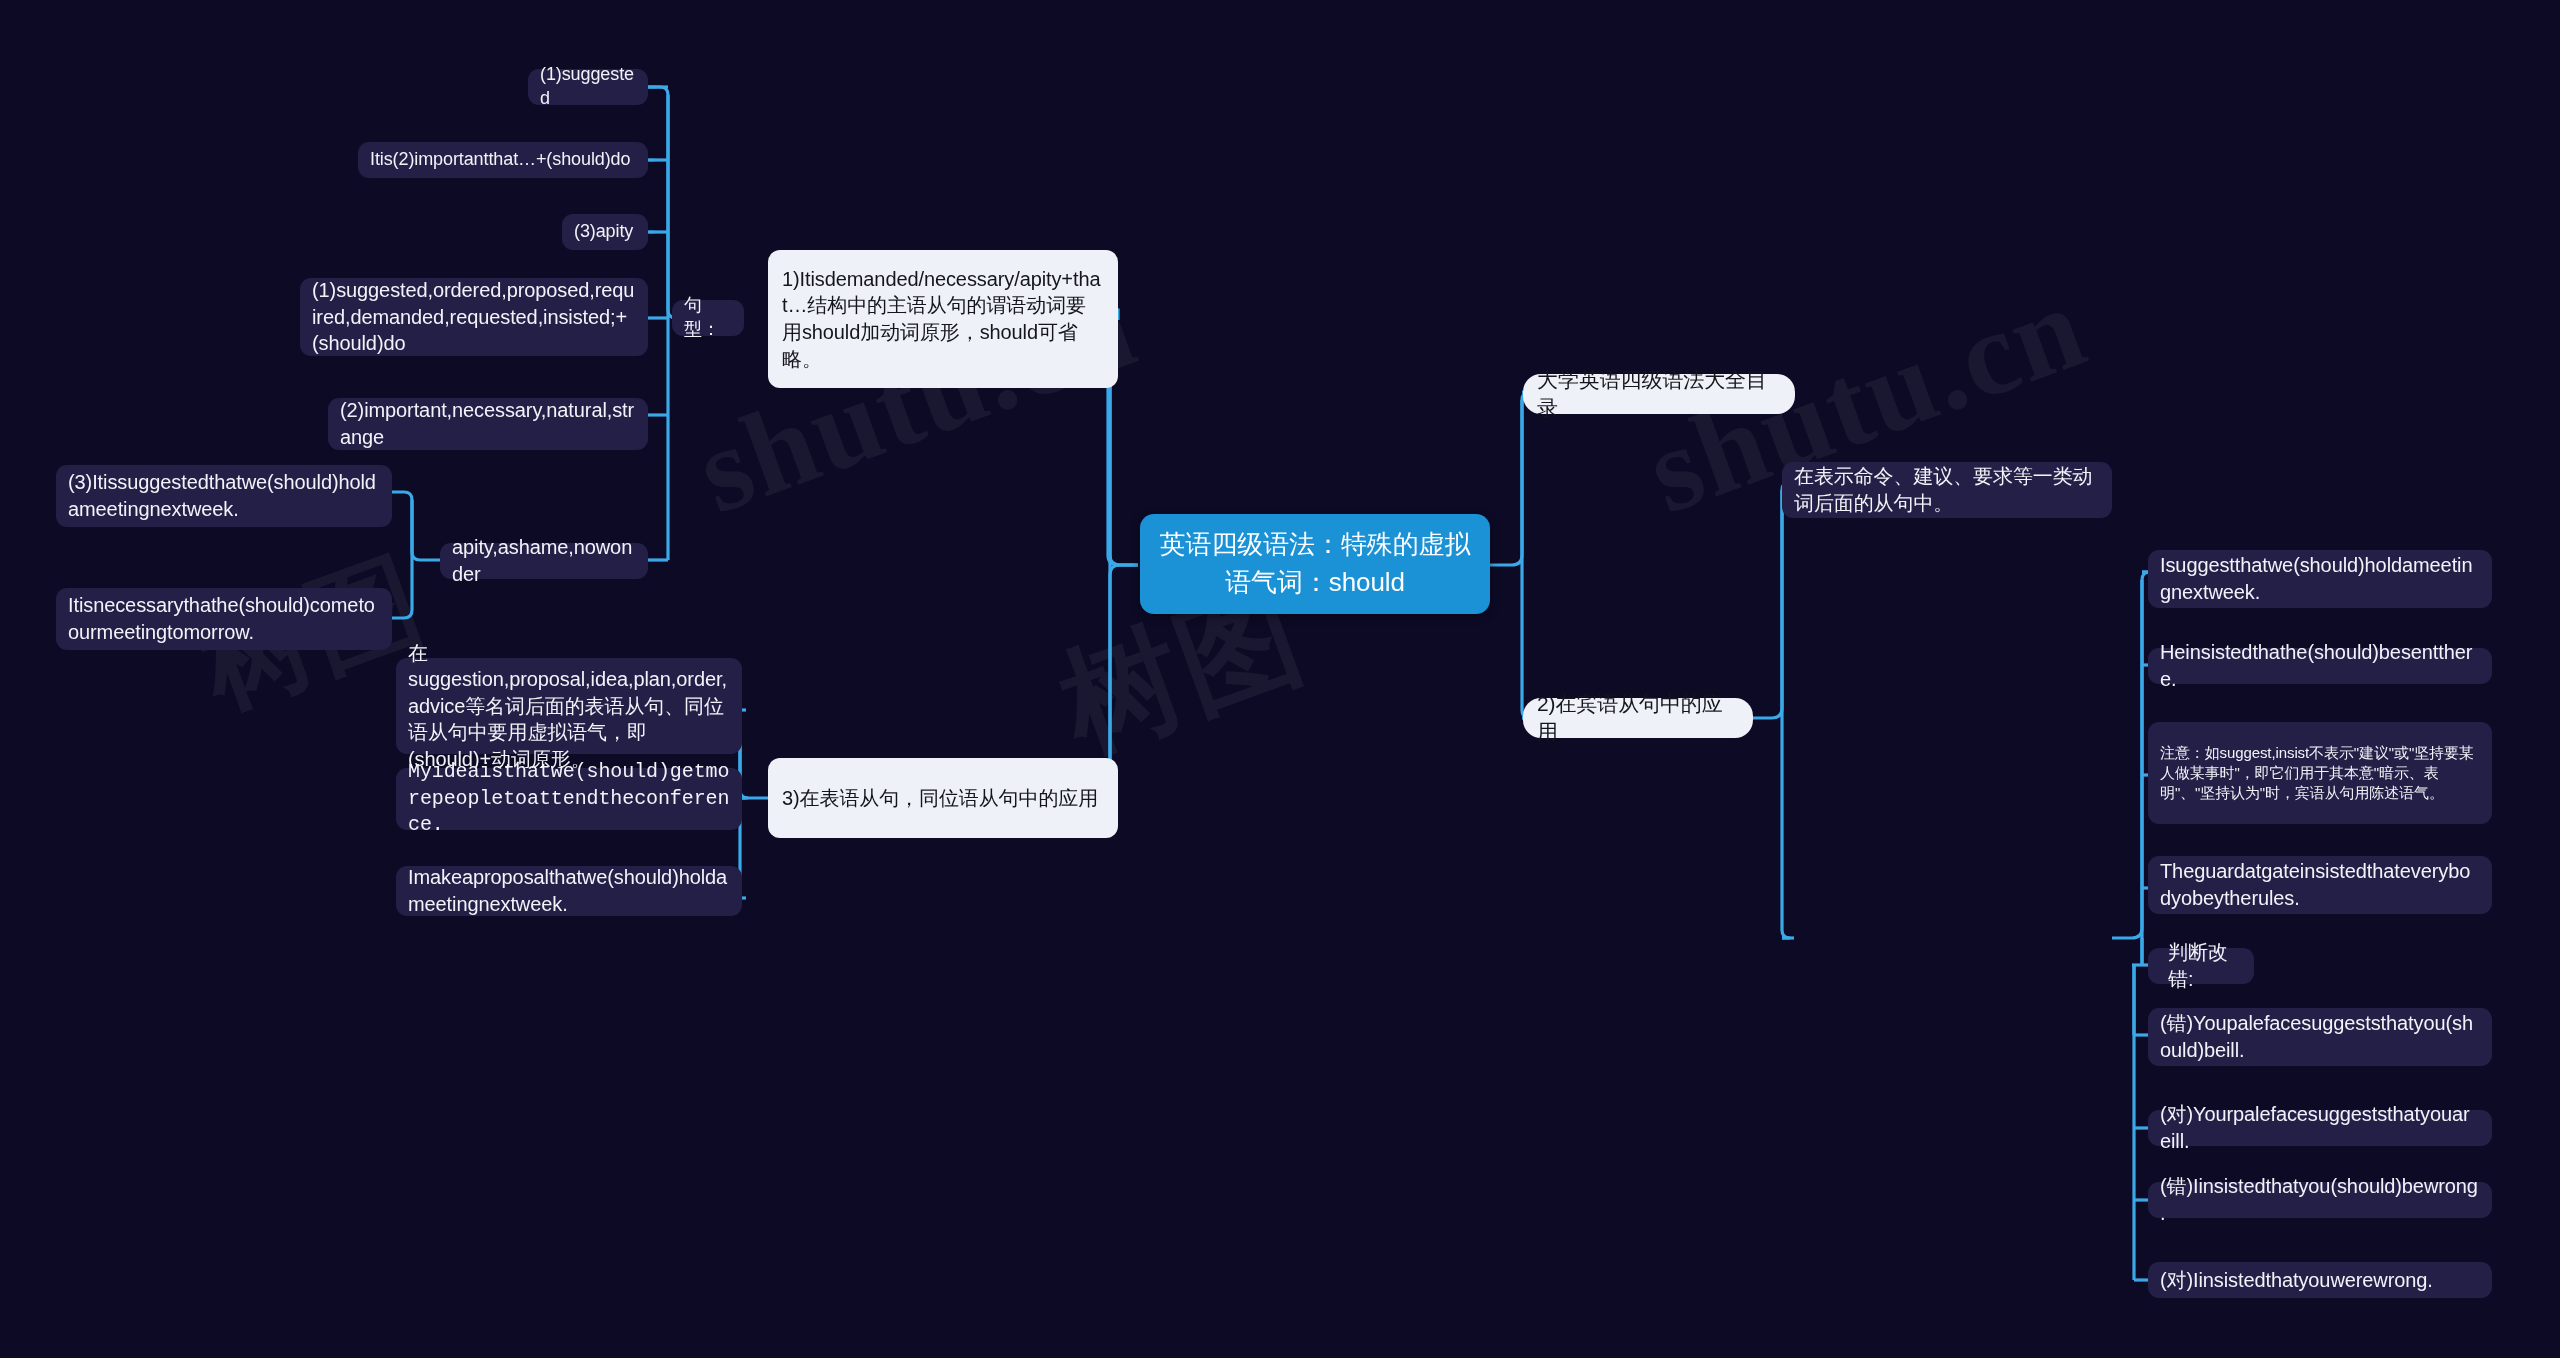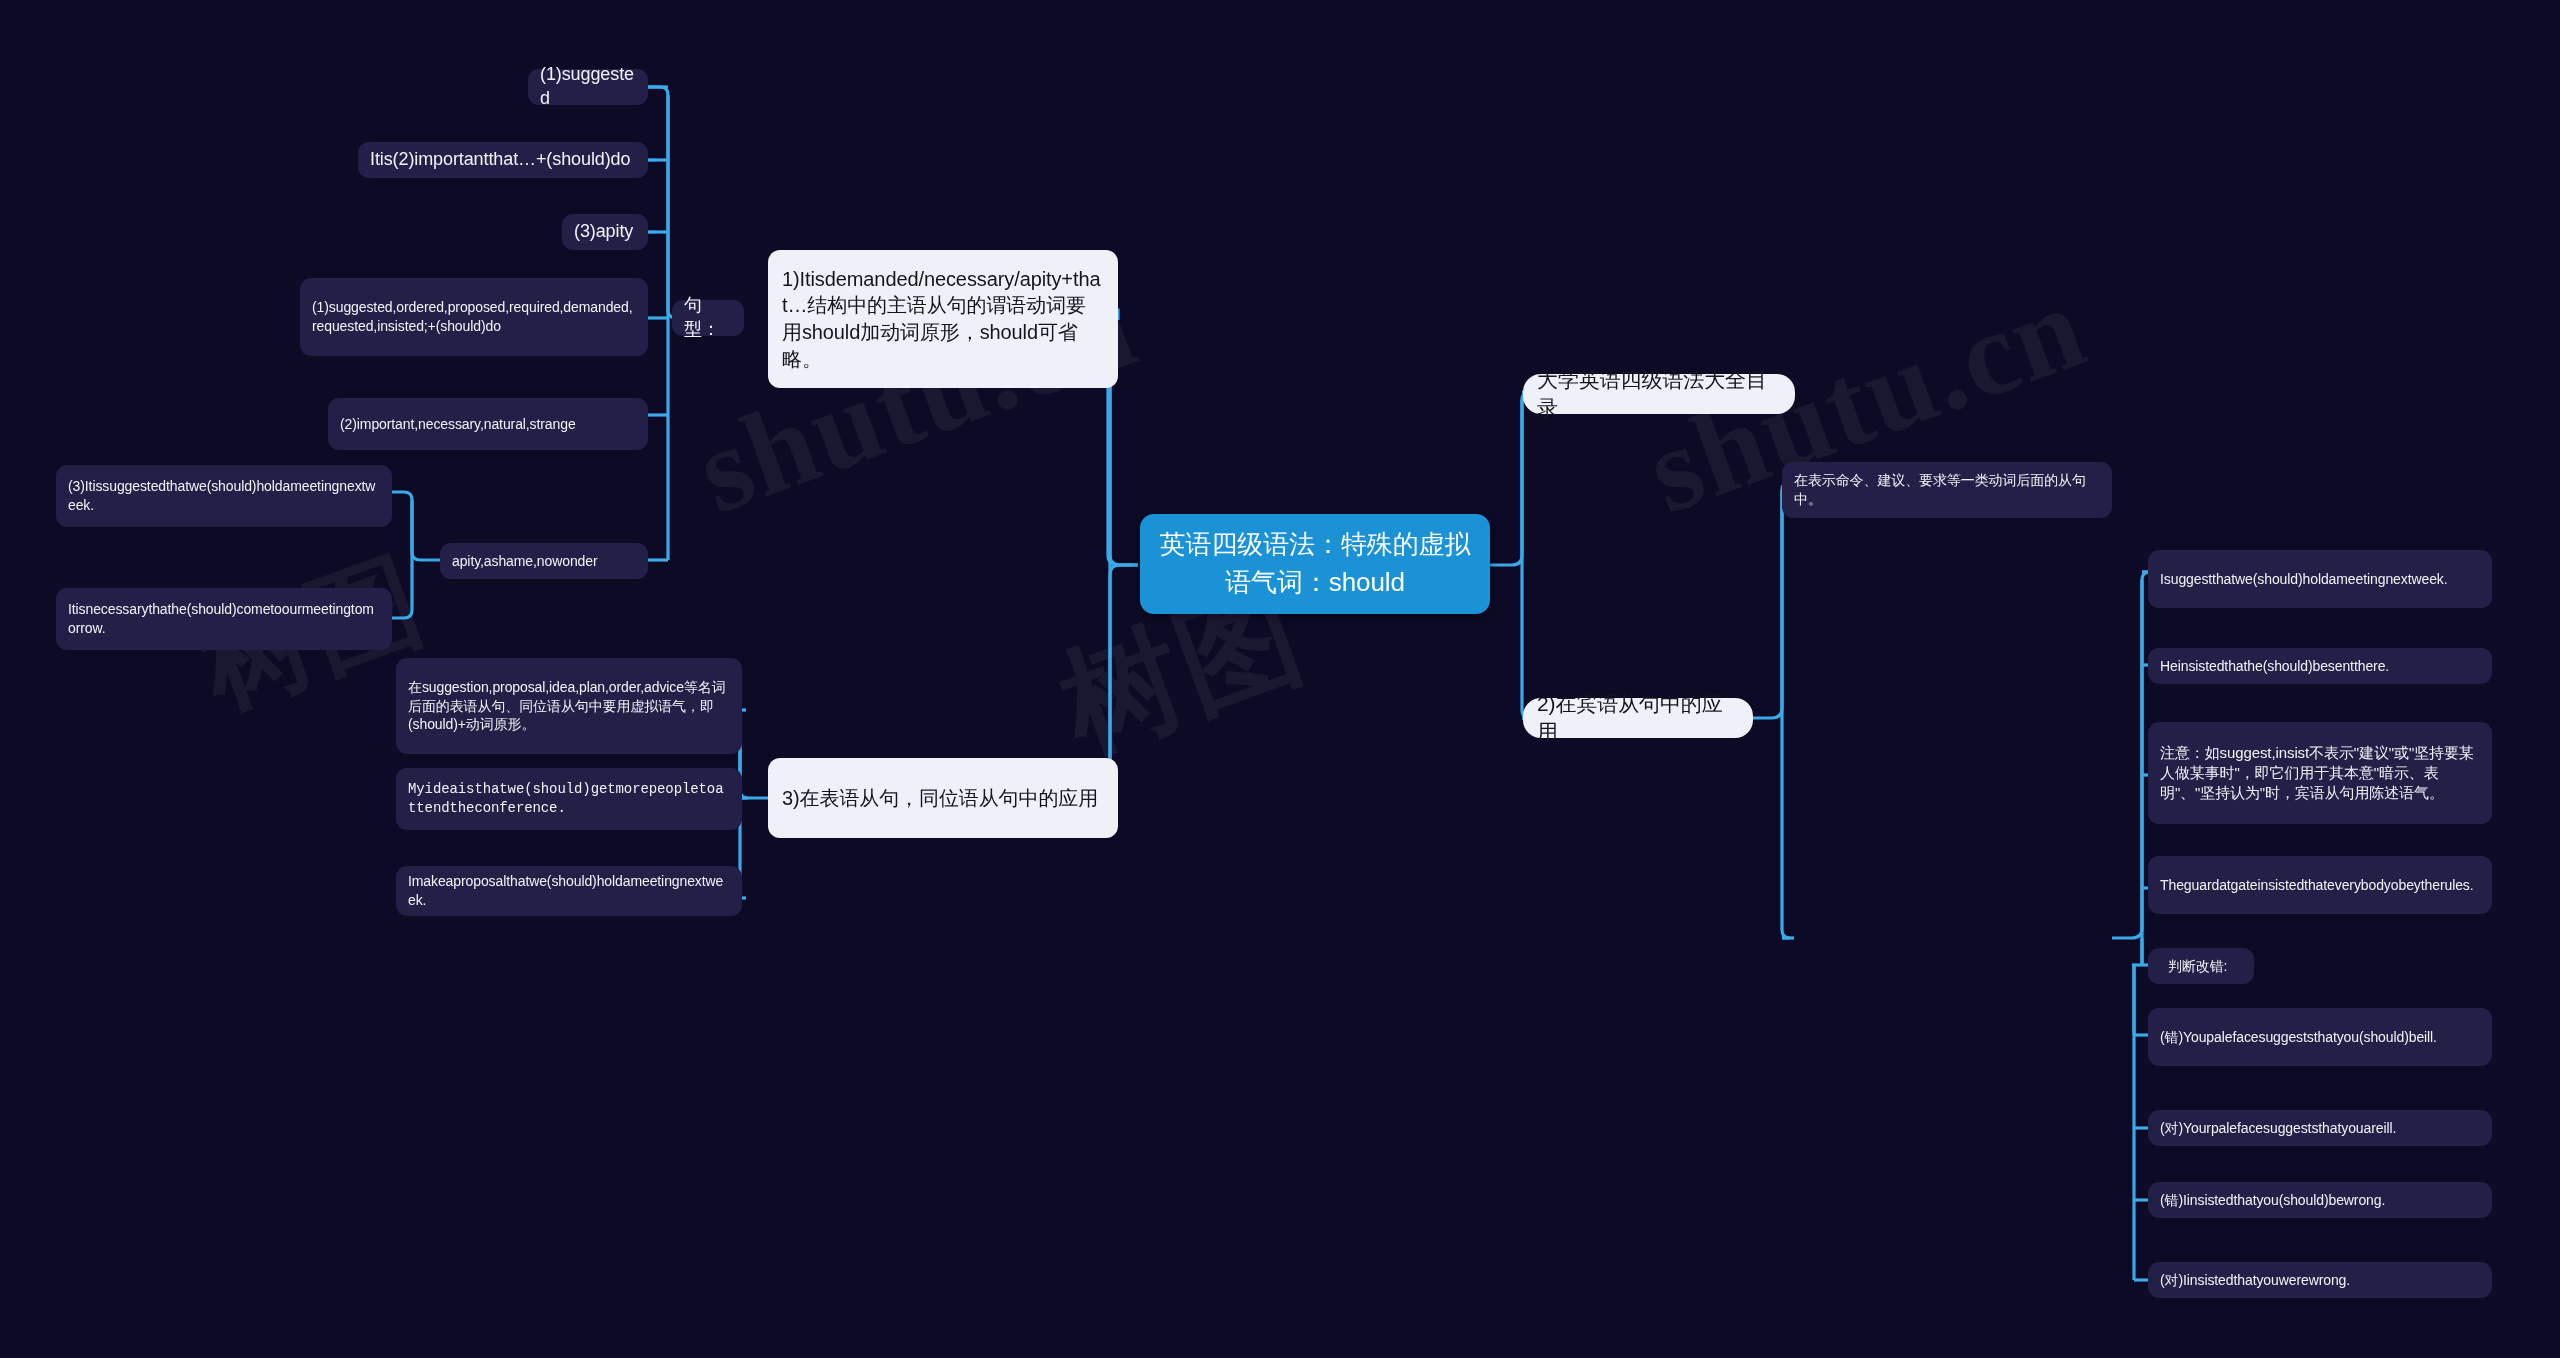--- a/index.html
+++ b/index.html
@@ -92,21 +92,21 @@
     color: #ffffff;
     font-size: 26px;
     border-radius: 14px;
     padding: 16px 18px;
     text-align: center;
     justify-content: center;
     line-height: 1.45;
     box-shadow: 0 2px 10px rgba(0,0,0,0.45);
   }
   .n-small {
-    font-size: 14px;
+    font-size: 20px;
   }
 </style>
 </head>
 <body>
 
 <div id="canvas">
 
   <div class="wm wm-a">shutu.cn</div>
   <div class="wm wm-b">shutu.cn</div>
   <div class="wm wm-c">树图</div>

